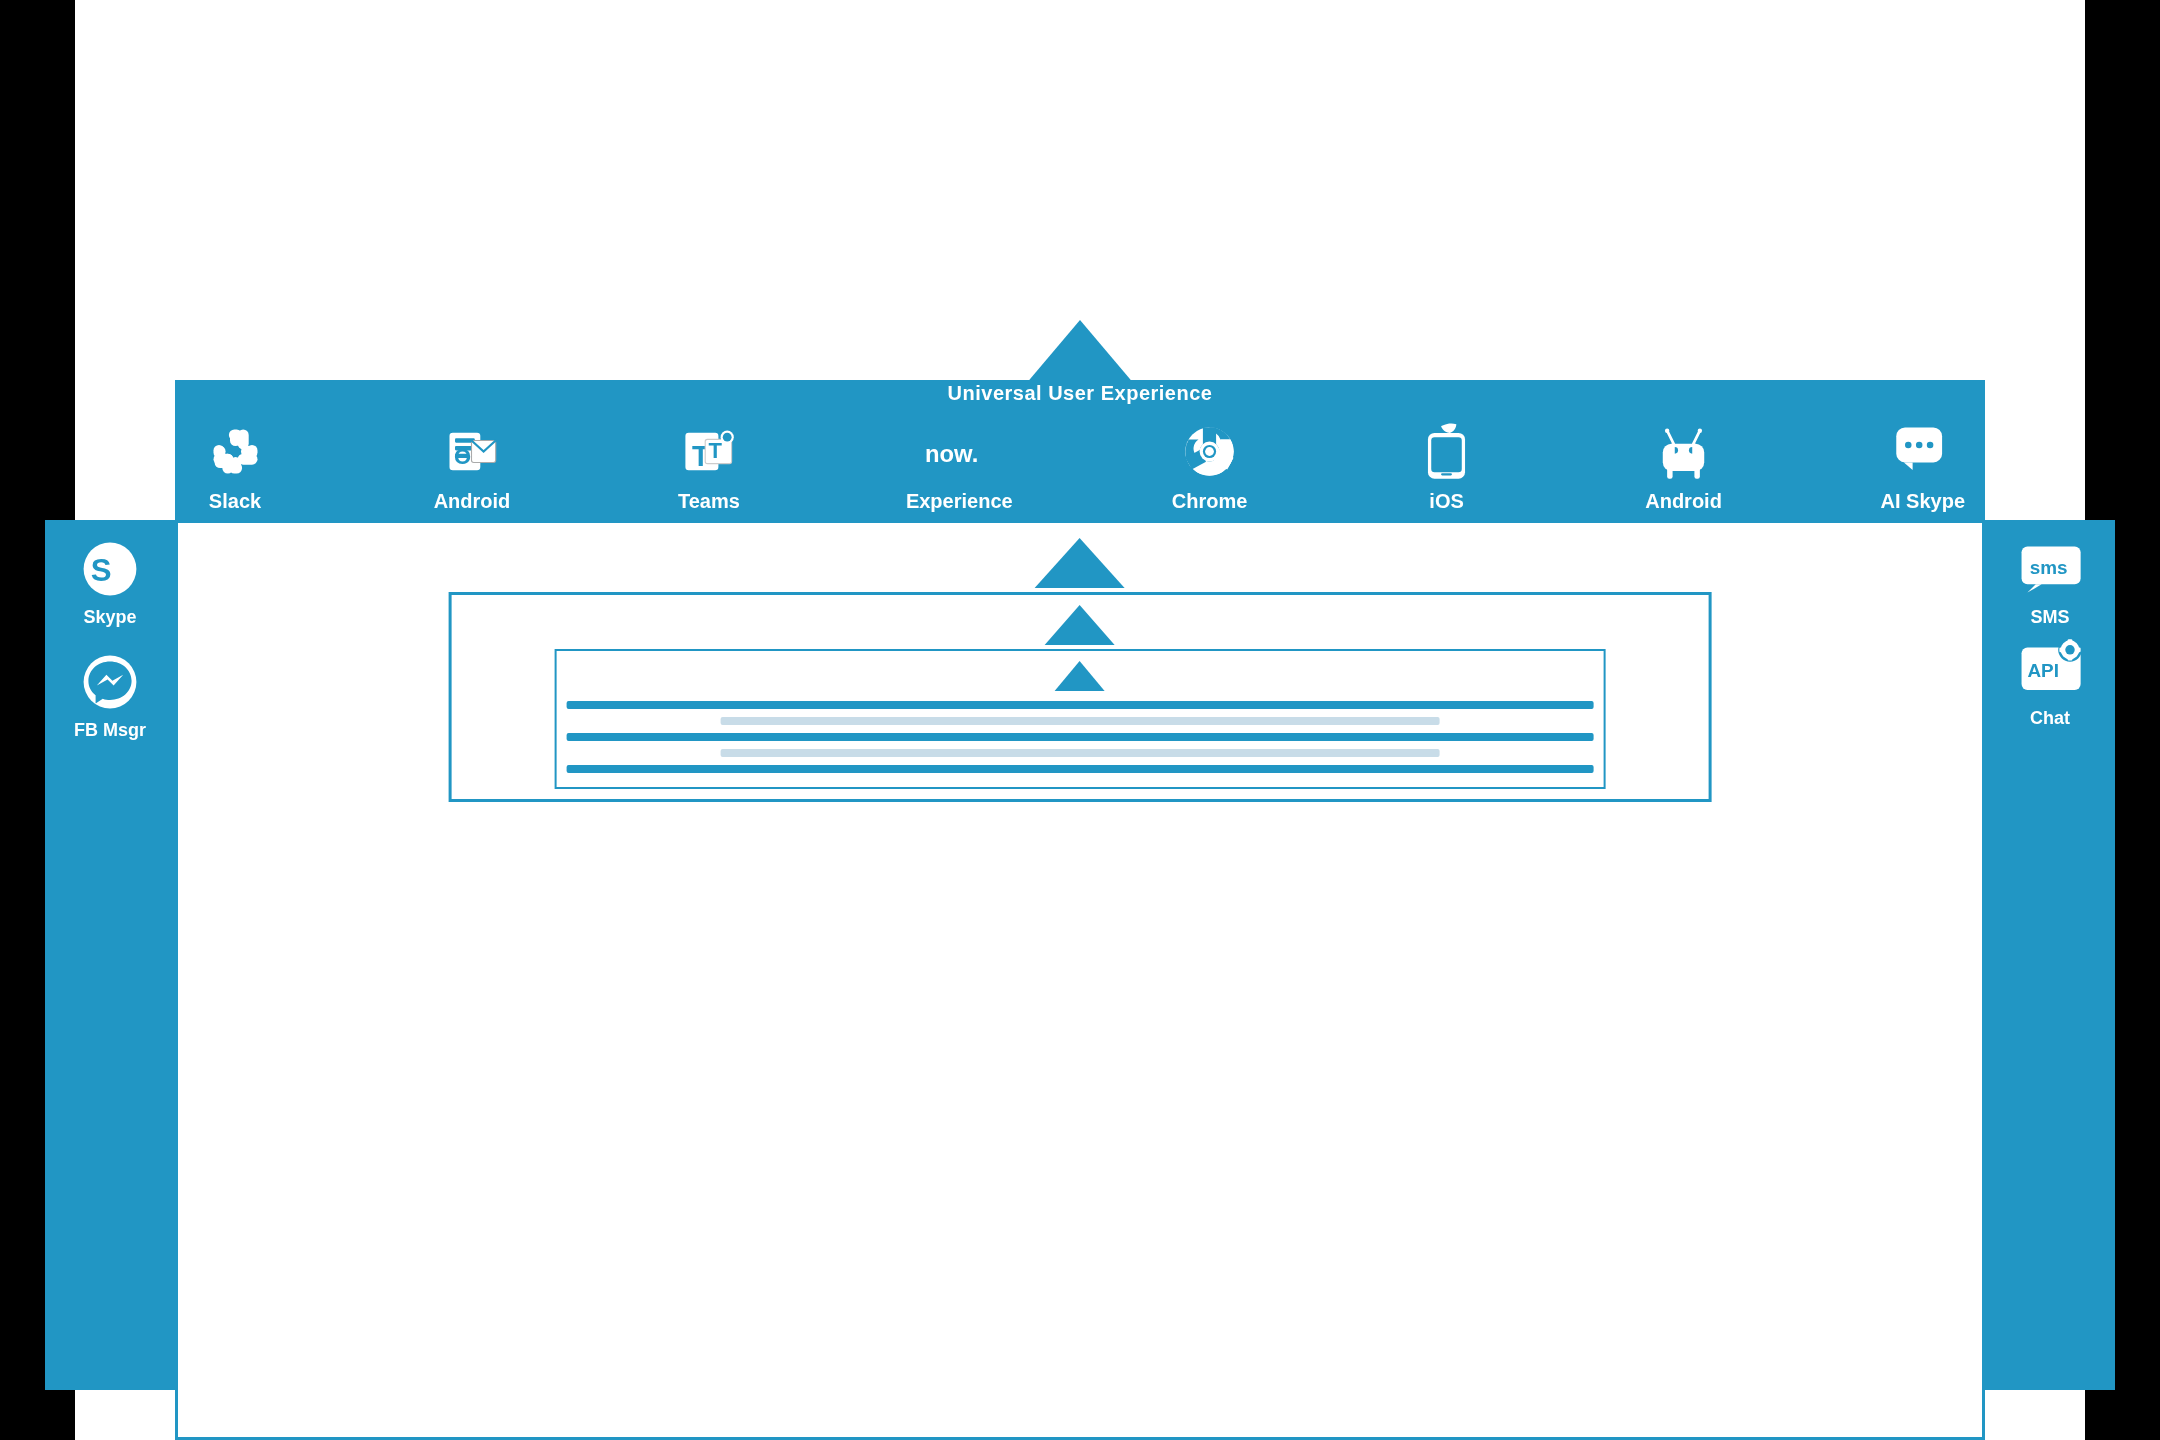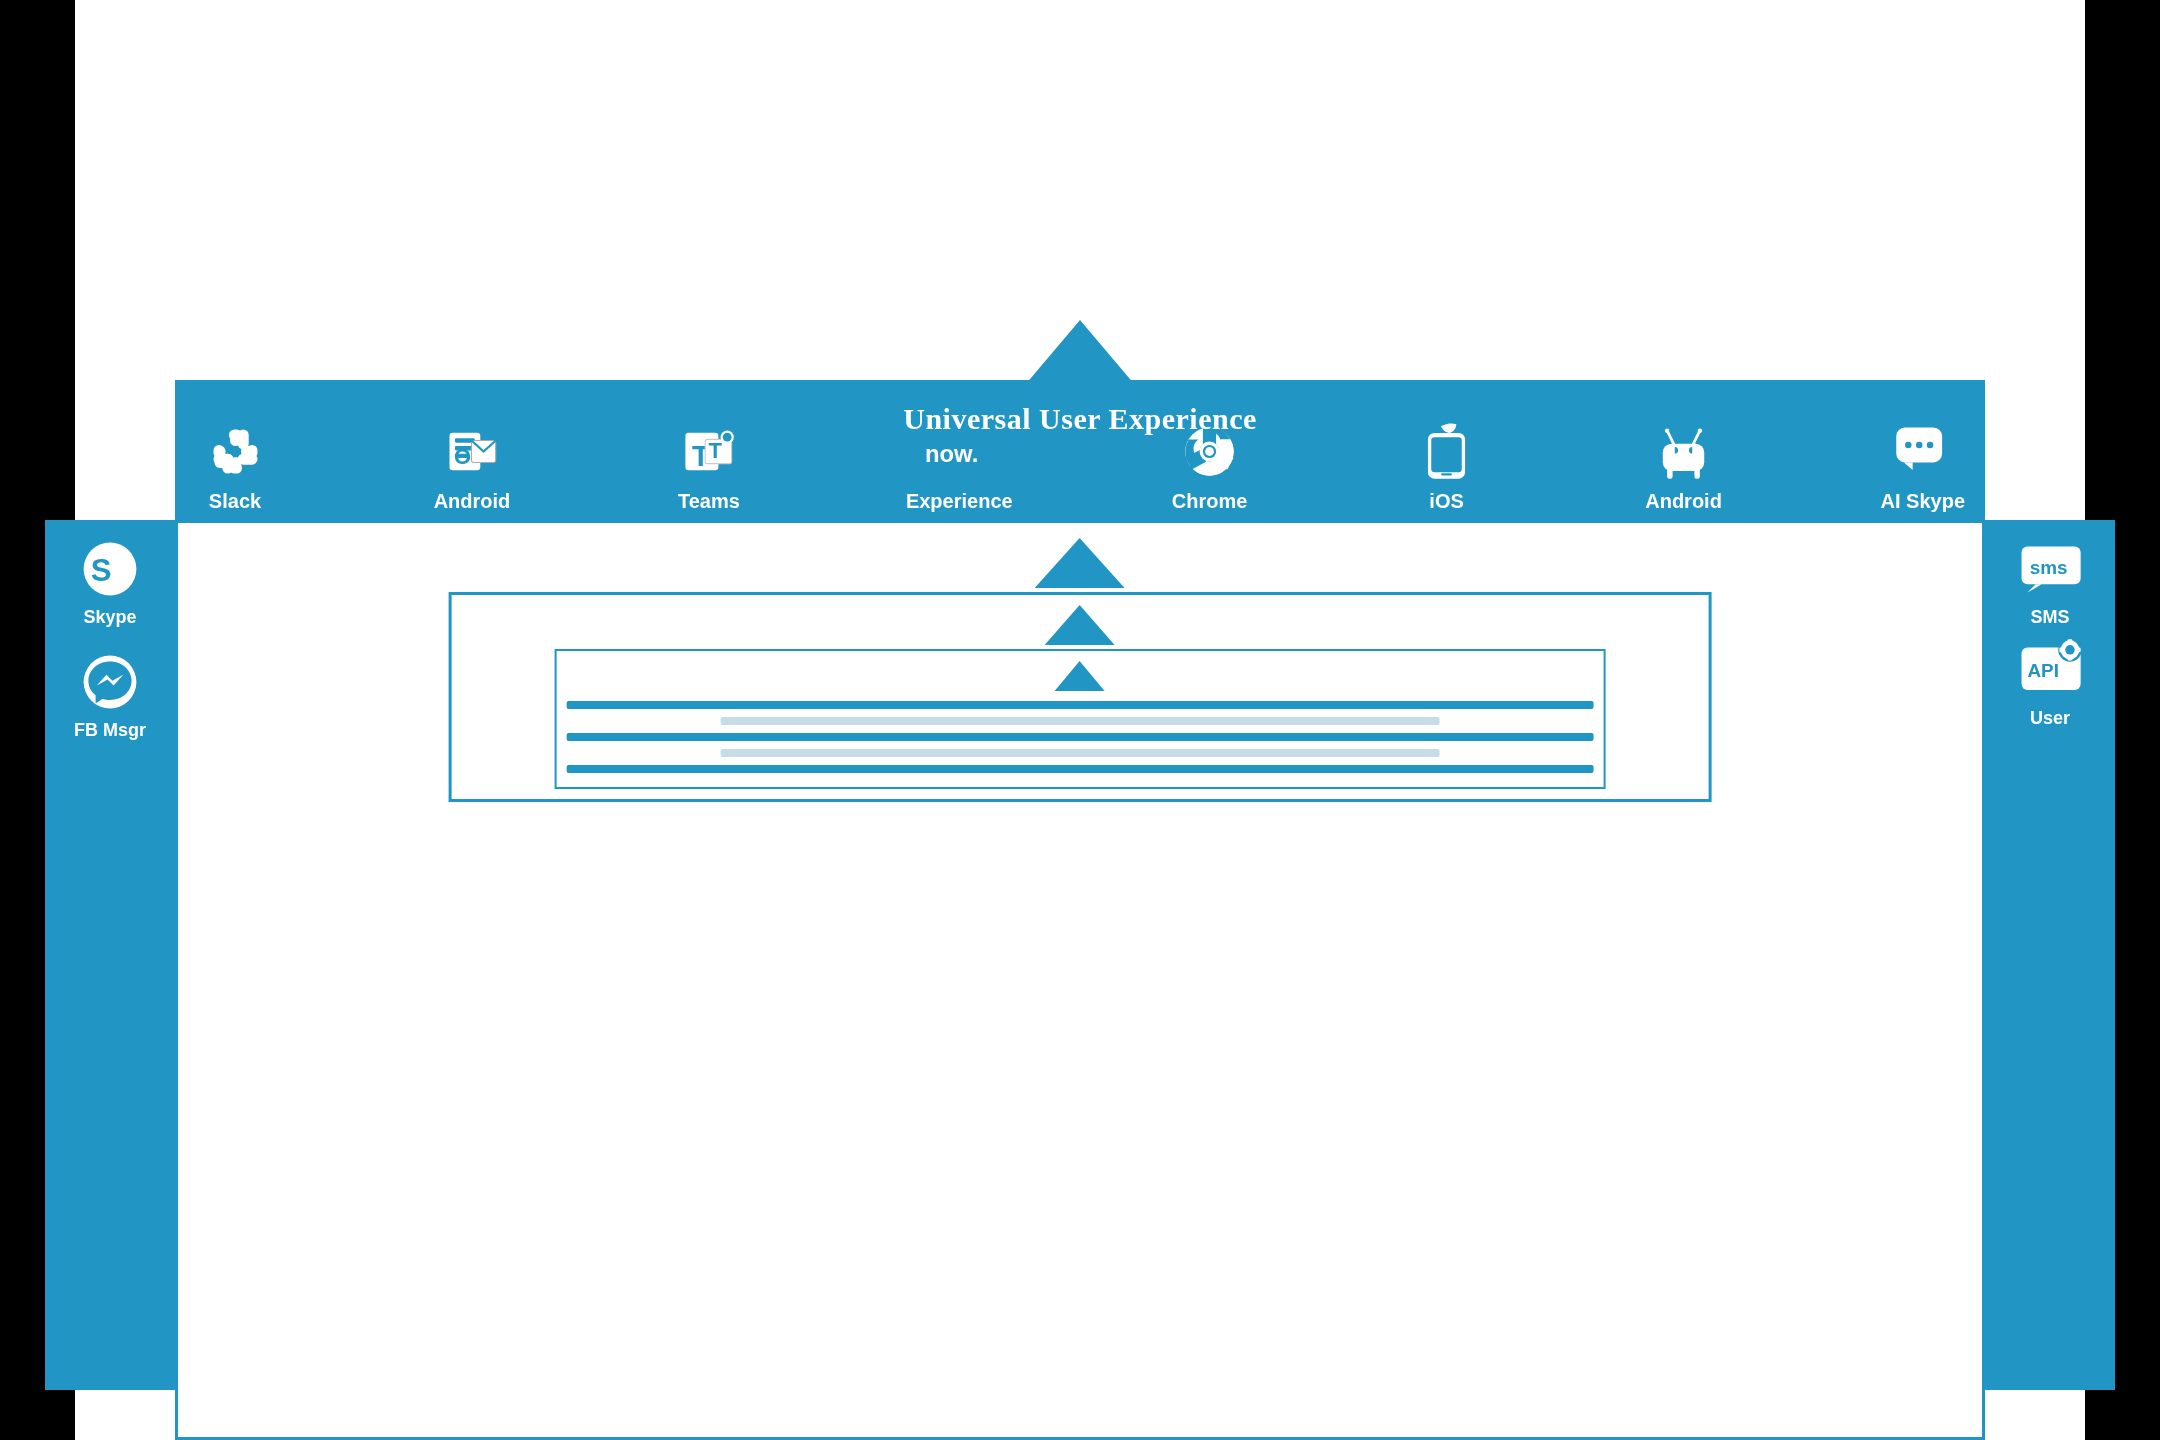--- a/index.html
+++ b/index.html
@@ -53,29 +53,28 @@
       height: 140px;
       background: #2196C4;
       display: flex;
       align-items: center;
       padding: 0 20px;
       z-index: 5;
     }
 
     .banner-title {
       position: absolute;
-      top: 22px;
+      top: 2px;
       left: 50%;
       transform: translateX(-50%);
       color: white;
-      font-size: 30px;
+      font-size: 20px;
       font-weight: bold;
       white-space: nowrap;
       letter-spacing: 0.5px;
-      font-family: Liberation Serif, serif;
     }
 
     .banner-icons {
       display: flex;
       align-items: center;
       justify-content: space-between;
       width: 100%;
       padding-top: 30px;
     }
 
@@ -420,21 +419,21 @@
           <text x="8" y="33" font-size="16" font-weight="900" fill="#2196C4">API</text>
 
           <circle cx="44" cy="10" r="9" fill="white" stroke="#2196C4" stroke-width="2"></circle>
           <circle cx="44" cy="10" r="4" fill="#2196C4"></circle>
           <rect x="42" y="1" width="4" height="4" rx="1" fill="white"></rect>
           <rect x="42" y="15" width="4" height="4" rx="1" fill="white"></rect>
           <rect x="35" y="8" width="4" height="4" rx="1" fill="white"></rect>
           <rect x="49" y="8" width="4" height="4" rx="1" fill="white"></rect>
         </svg>
       </div>
-      <span class="icon-label">User</span>
+      <span class="icon-label">Chat</span>
     </div>
 
     <div class="right-arrow-pointer"></div>
   </div>
 
   <div class="inner-content">
 
     <div style="position:absolute; top:15px; left:50%; transform:translateX(-50%); display:flex; flex-direction:column; align-items:center; gap:0; width:70%;">
 
       <div style="position:relative; display:flex; align-items:center; justify-content:center; margin-bottom:4px;">

